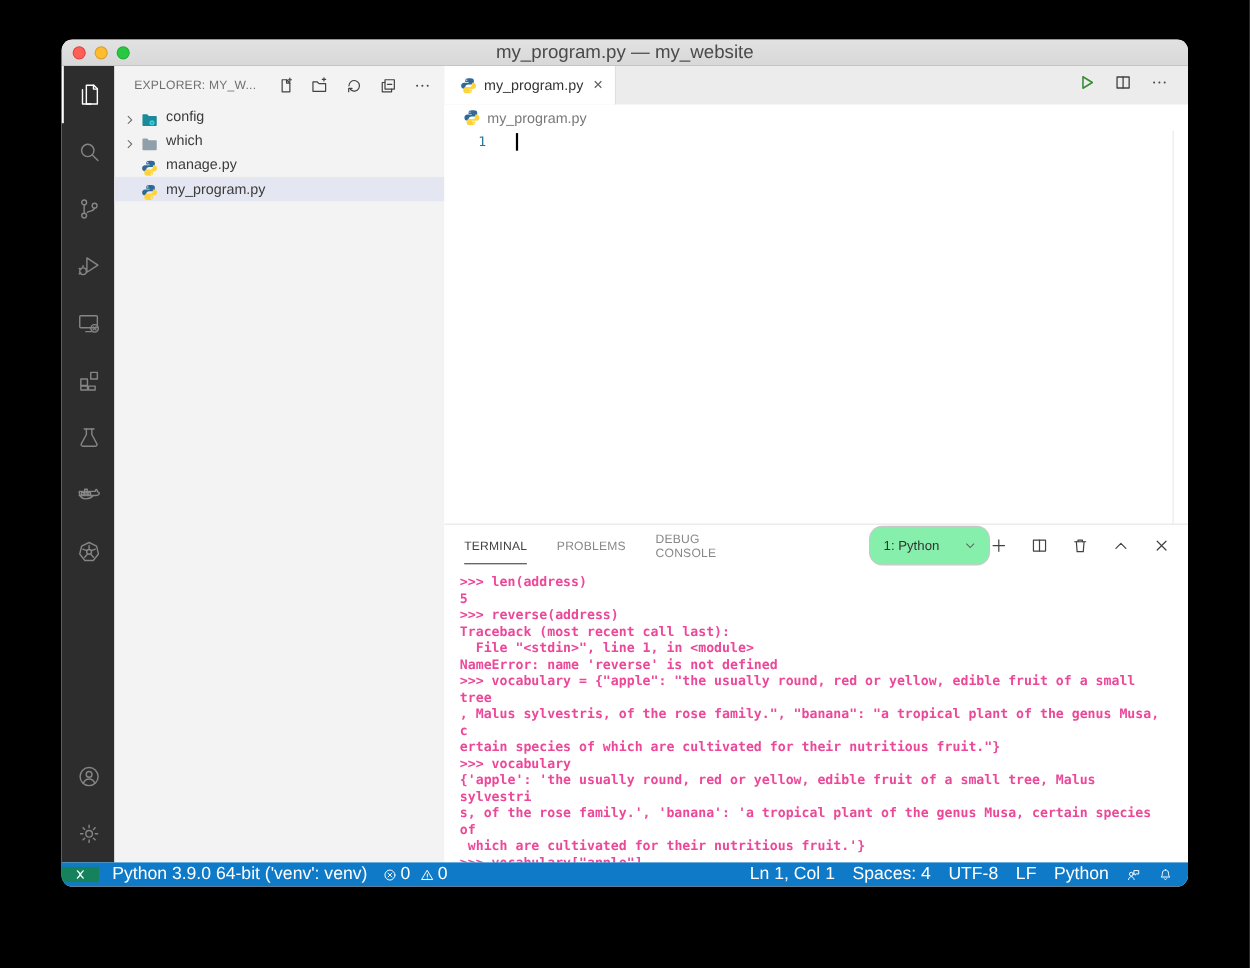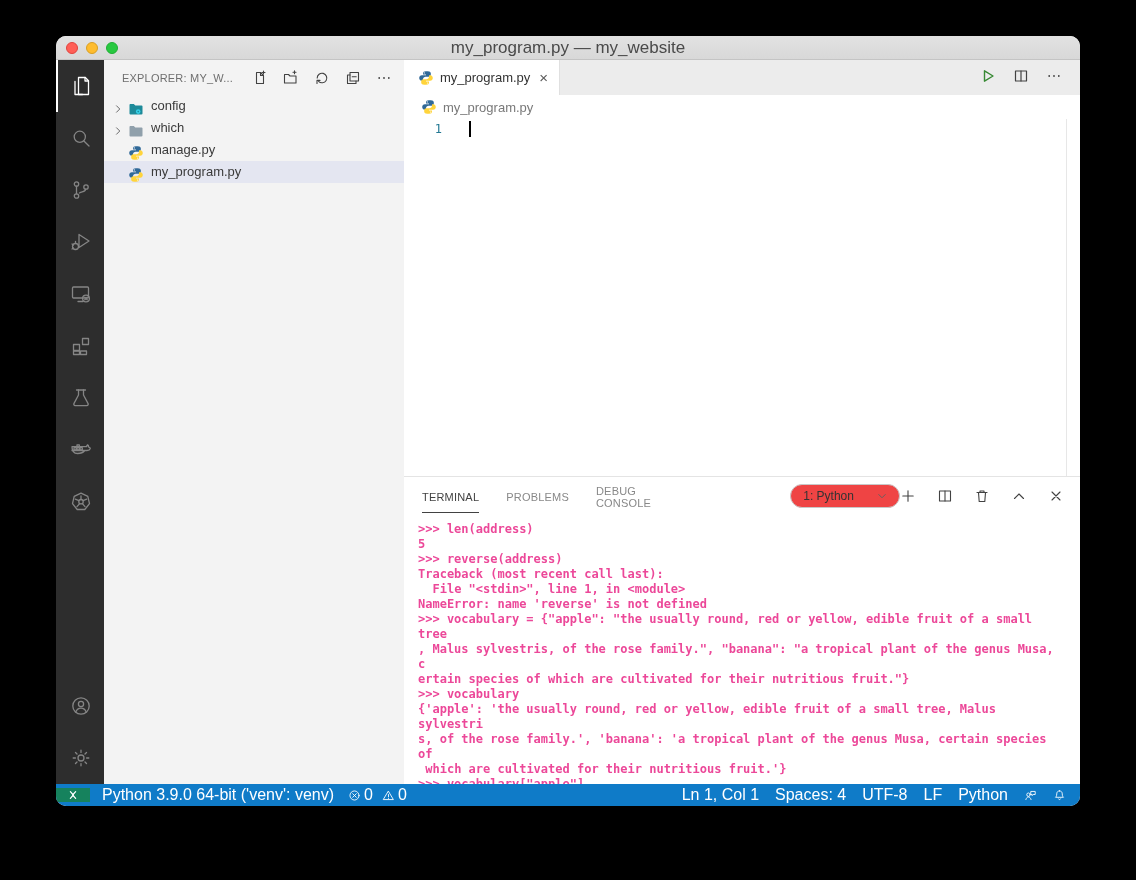--- a/index.html
+++ b/index.html
@@ -57,21 +57,21 @@
   .ln { width:38px; text-align:right; font-size:12px; color:#237893; flex:0 0 auto; }
   .caret { width:2px; height:16px; background:#000; margin-left:27px; }
   .scroll-rule { position:absolute; top:0; bottom:0; right:13px; width:1px; background:#e7e7e7; }
 
   
   .panel { height:308px; border-top:1px solid #e4e4e4; display:flex; flex-direction:column; flex:0 0 auto; }
   .panel-header { height:38px; display:flex; align-items:center; padding:0 16px 0 18px; flex:0 0 auto; }
   .panel-tab { font-size:11px; color:#424242; margin-right:27px; padding:11px 0 9px; border-bottom:1px solid transparent; letter-spacing:.2px; cursor:pointer; }
   .panel-tab.inactive { color:#888; }
   .panel-tab.active { border-bottom-color:#424242; }
-  .term-select { margin-left:106px; width:162px; height:24px; border:1px solid #c8c8c8; border-radius:12px; background:#ef4444; display:flex; align-items:center; padding:0 10px 0 12px; font-size:12px; color:#333; cursor:pointer; }
+  .term-select { margin-left:106px; width:162px; height:36px; border:1px solid #c8c8c8; border-radius:12px; background:#86efac; display:flex; align-items:center; padding:0 10px 0 12px; font-size:12px; color:#333; cursor:pointer; }
   .term-select svg { margin-left:auto; width:14px; height:14px; stroke:#616161; fill:none; stroke-width:1.1; }
   .panel-icons { margin-left:auto; display:flex; align-items:center; gap:21px; color:#424242; }
   .panel-icons svg { width:16px; height:16px; stroke:currentColor; fill:none; stroke-width:1.1; stroke-linecap:round; stroke-linejoin:round; cursor:pointer; }
 
   .terminal { flex:1; overflow:hidden; padding:7px 14px 0; }
   .terminal pre { font-family:"DejaVu Sans Mono", monospace; font-size:12px; line-height:15px; color:#ec4899; white-space:pre-wrap;font-weight:bold; }
 
   
   .statusbar { height:22px; display:flex; align-items:stretch; color:#fff; font-size:16px; flex:0 0 auto; }
   .sb-left, .sb-right { display:flex; align-items:center; }

